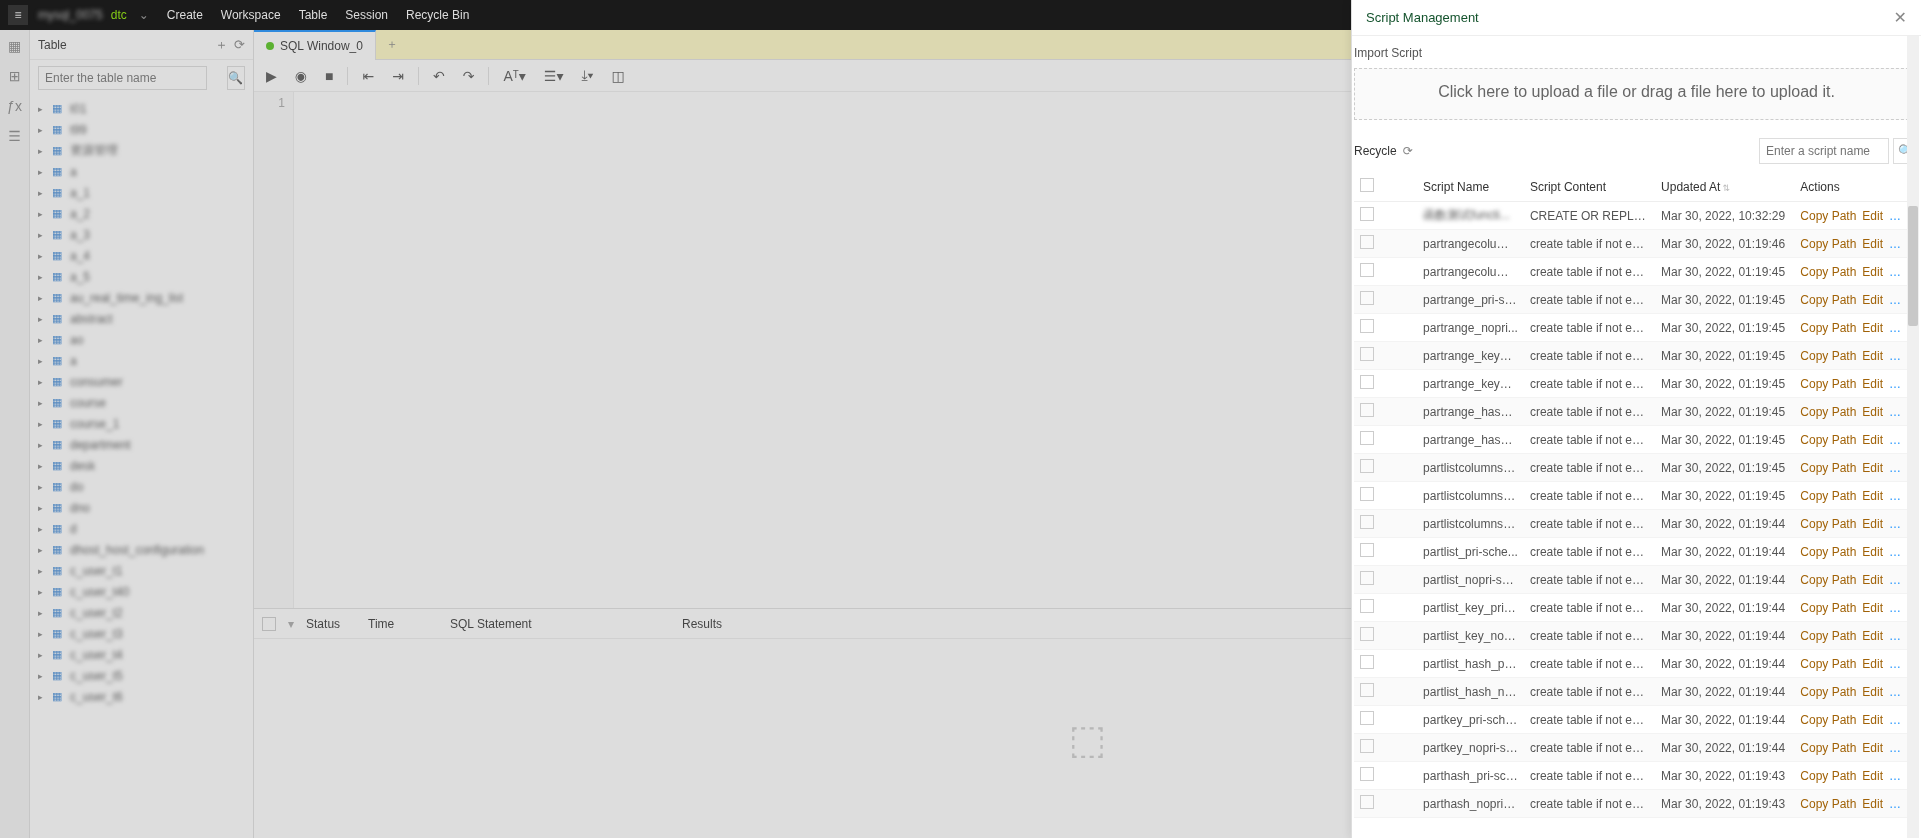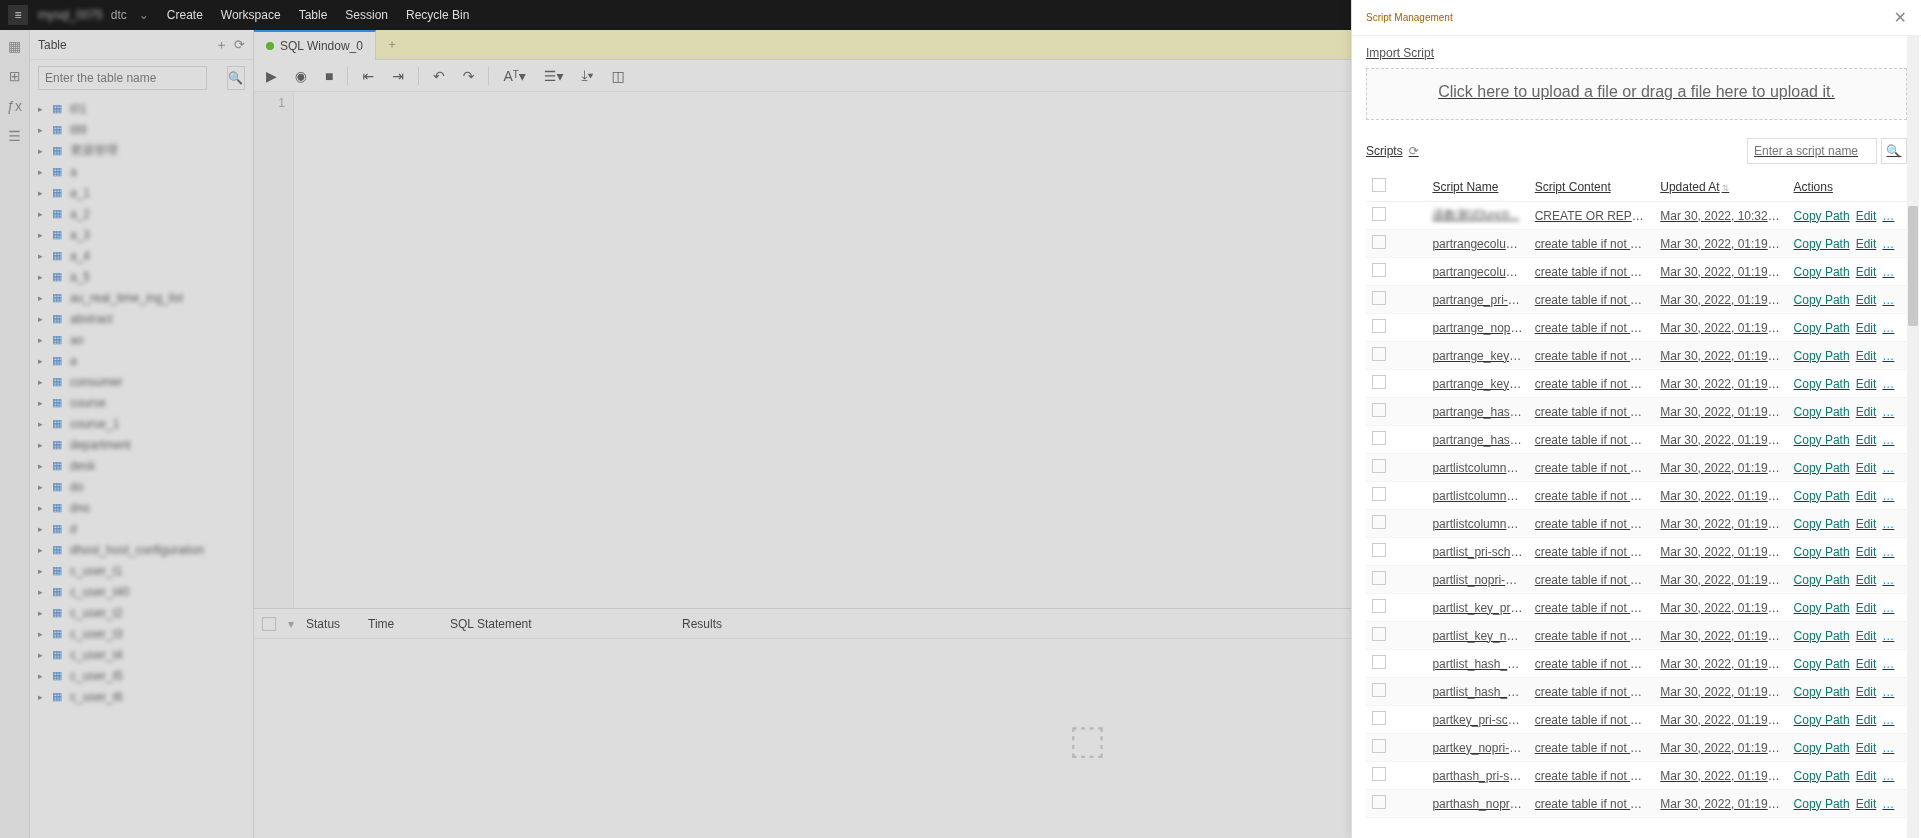--- a/index.html
+++ b/index.html
@@ -2,21 +2,21 @@
 <html><head>
 <meta charset="utf-8">
 <style>
 * { margin: 0; padding: 0; box-sizing: border-box; font-family: -apple-system, BlinkMacSystemFont, "Segoe UI", Arial, sans-serif; }
 body { font-size: 12px; color: #333; background: #fff; overflow: hidden; height: 838px; width: 1921px; position: relative; }
 
 
 .topbar { height: 30px; background: #1a1a1a; color: #ccc; display: flex; align-items: center; padding: 0 8px; }
 .topbar .logo { width: 20px; height: 20px; background: #333; margin-right: 10px; display:flex; align-items:center; justify-content:center; }
 .topbar .conn { filter: blur(2px); color:#aaa; margin-right: 8px; }
-.topbar .db { color:#a3a3a3; margin-right: 12px; }
+.topbar .db { color:#84cc16; margin-right: 12px; }
 .topbar .chev { color:#888; margin-right: 18px; cursor:pointer; }
 .topbar .menu-item { margin-right: 18px; cursor:pointer; color:#ddd; font-size:12px; }
 
 
 .main { display:flex; height: calc(100% - 30px); position:relative; }
 .far-left { width: 30px; background:#f5f5f5; border-right:1px solid #e0e0e0; display:flex; flex-direction:column; align-items:center; padding-top:8px; gap:14px; }
 .far-left span { color:#888; cursor:pointer; font-size:14px; }
 
 .sidebar { width: 224px; background:#fff; border-right:1px solid #e0e0e0; display:flex; flex-direction:column; }
 .sidebar-head { height:30px; display:flex; align-items:center; padding:0 8px; border-bottom:1px solid #eee; }
@@ -53,44 +53,44 @@
 .rec-header .chk { width:14px; height:14px; border:1px solid #ccc; }
 .rec-header .col { font-size:12px; }
 .rec-body { flex:1; display:flex; align-items:center; justify-content:center; color:#ccc; font-size:40px; }
 
 
 .dim { position:absolute; inset:0; background:rgba(120,120,120,0.25); pointer-events:none; }
 
 
 .panel { position:absolute; right:0; top:0; bottom:0; width:570px; background:#fff; border-left:1px solid #ddd; display:flex; flex-direction:column; box-shadow:-2px 0 8px rgba(0,0,0,0.08); }
 .panel-head { height:36px; display:flex; align-items:center; justify-content:space-between; padding:0 14px; border-bottom:1px solid #eee; }
-.panel-head .title { font-size:10px; color:#a16207; }
+.panel-head .title { font-size:13px; color:#14532d; }
 .panel-head .close { color:#888; cursor:pointer; font-size:16px; }
-.panel-body { flex:1; overflow:auto; padding:10px 14px;text-decoration:underline; }
+.panel-body { flex:1; overflow:auto; padding:10px 2px; }
 .import-label { font-size:12px; color:#555; margin-bottom:8px; }
 .dropzone { border:1px dashed #ccc; background:#fafafa; padding:14px; text-align:center; color:#888; font-size:16px; margin-bottom:18px; }
 .dropzone .main-line { color:#666; margin-bottom:4px; }
 .scripts-head { display:flex; align-items:center; justify-content:space-between; margin-bottom:8px; }
 .scripts-head .left { display:flex; align-items:center; gap:6px; color:#333; font-size:12px; }
 .scripts-head .refresh { color:#888; cursor:pointer; }
 .scripts-head .right { display:flex; align-items:center; gap:4px; }
 .scripts-head input { height:26px; width:130px; border:1px solid #ddd; padding:0 6px; font-size:12px; }
 .scripts-head .sbtn { height:26px; width:26px; border:1px solid #ddd; display:flex; align-items:center; justify-content:center; color:#888; cursor:pointer; }
 
 .grid { width:100%; border-collapse:collapse; font-size:12px; }
 .grid th { text-align:left; font-weight:normal; color:#333; padding:6px 6px; border-bottom:1px solid #eee; background:#fff; }
 .grid th.chk, .grid td.chk { width:22px; }
 .grid th .sort { color:#bbb; font-size:9px; margin-left:2px; }
 .grid td { padding:5px 6px; border-bottom:1px solid #f3f3f3; color:#555; white-space:nowrap; overflow:hidden; text-overflow:ellipsis; max-width:0; }
 .grid tr:nth-child(even) td { background:#fafafa; }
 .grid td.name { width:90px; }
 .grid td.content { width:120px; }
 .grid td.updated { width:140px; }
 .grid td.actions { width:110px; color:#1890ff; }
-.grid td.actions a { color:#0f766e; margin-right:6px; cursor:pointer; }
+.grid td.actions a { color:#a16207; margin-right:6px; cursor:pointer; }
 .grid td.actions .more { color:#1890ff; cursor:pointer; }
 .cbox { width:14px; height:14px; border:1px solid #ccc; display:inline-block; }
 .panel-scroll { position:absolute; right:2px; top:36px; width:12px; bottom:0; background:#f0f0f0; }
 .panel-scroll .thumb { position:absolute; left:1px; right:1px; top:170px; height:120px; background:#c8c8c8; border-radius:2px; }
 .blur-first { filter: blur(2px); }
 </style>
 </head>
 <body>
 
 <div class="topbar">
@@ -322,21 +322,21 @@
     <span class="title">Script Management</span>
     <span class="close">✕</span>
   </div>
   <div class="panel-body">
     <div class="import-label">Import Script</div>
     <div class="dropzone">
       <div class="main-line">Click here to upload a file or drag a file here to upload it.</div>
     </div>
     <div class="scripts-head">
       <div class="left">
-        <span>Scripts</span>
+        <span>Recycle</span>
         <span class="refresh">⟳</span>
       </div>
       <div class="right">
         <input placeholder="Enter a script name" style="">
         <span class="sbtn">🔍</span>
       </div>
     </div>
     <table class="grid">
       <thead>
         <tr>

